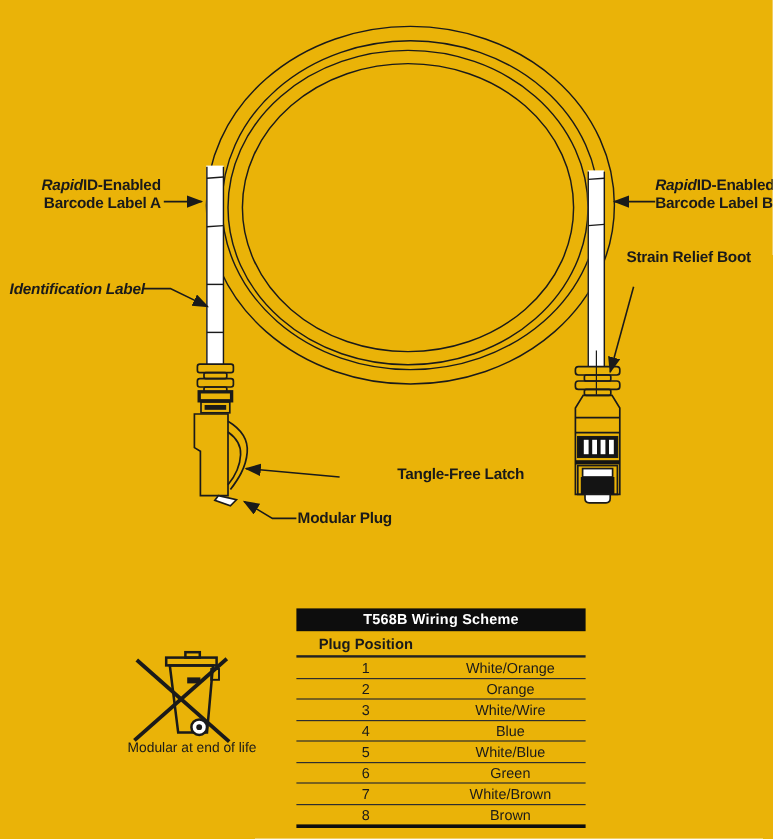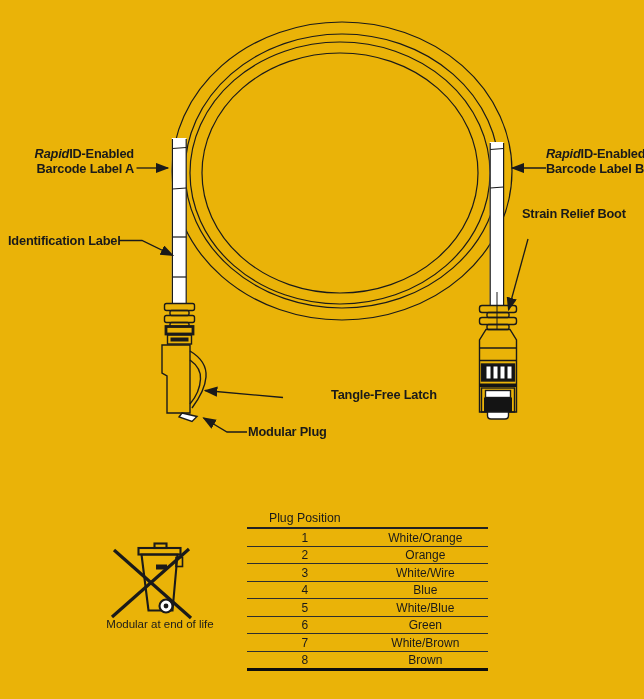--- a/index.html
+++ b/index.html
@@ -21,21 +21,21 @@
     font-size:11.5px; font-weight:normal; letter-spacing:0;
   }
 
   
   .wiring-table { position:absolute; left:247px; top:507px; width:241px; }
   .wt-title {
     background:#0d0d0d; color:#ffffff; font-weight:bold; font-size:12px;
     text-align:center; height:19px; line-height:19px; letter-spacing:0.2px;
   }
   .wt-head { display:flex; border-bottom:2.5px solid #222; }
-  .wt-head div { font-weight:normal; font-size:12.3px; padding:4px 0 2px; }
+  .wt-head div { font-weight:bold; font-size:12.3px; padding:4px 0 2px; }
   .c1 { width:48%; text-align:center; }
   .c2 { width:52%; text-align:center; }
   .wt-row { display:flex; border-bottom:1.6px solid #2e2e2e; font-size:12px; padding:1.5px 0 1px; }
   .wt-row:last-child { border-bottom:3.5px solid #0d0d0d; }
 </style>
 </head>
 <body>
 
 <div class="page">
 
@@ -129,31 +129,32 @@
   <div class="diagram-label ta-right" style="left:16px; top:146px; width:118px;">
     <div><span class="it">Rapid</span><span>ID-Enabled</span></div>
     <div>Barcode Label A</div>
   </div>
 
   <div class="diagram-label" style="left:546px; top:146px; width:110px;">
     <div><span class="it">Rapid</span><span>ID-Enabled</span></div>
     <div>Barcode Label B</div>
   </div>
 
-  <div class="diagram-label" style="left:8px; top:233px;">Identification Label</div>
+  <div class="diagram-label" style="left:8px; top:233px;font-style:italic;">Identification Label</div>
 
   <div class="diagram-label" style="left:522px; top:206px;">Strain Relief Boot</div>
 
   <div class="diagram-label" style="left:283px; top:387px;margin-left:48px;">Tangle-Free Latch</div>
 
   <div class="diagram-label" style="left:248px; top:424px;">Modular Plug</div>
 
   <div class="recycle-caption">Modular at end of life</div>
 
   <div class="wiring-table">
+    <div class="wt-title">T568B Wiring Scheme</div>
     <div class="wt-head">
       <div class="c1">Plug Position</div>
     </div>
     <div class="wt-row">
       <div class="c1">1</div>
       <div class="c2">White/Orange</div>
     </div>
     <div class="wt-row">
       <div class="c1">2</div>
       <div class="c2">Orange</div>

